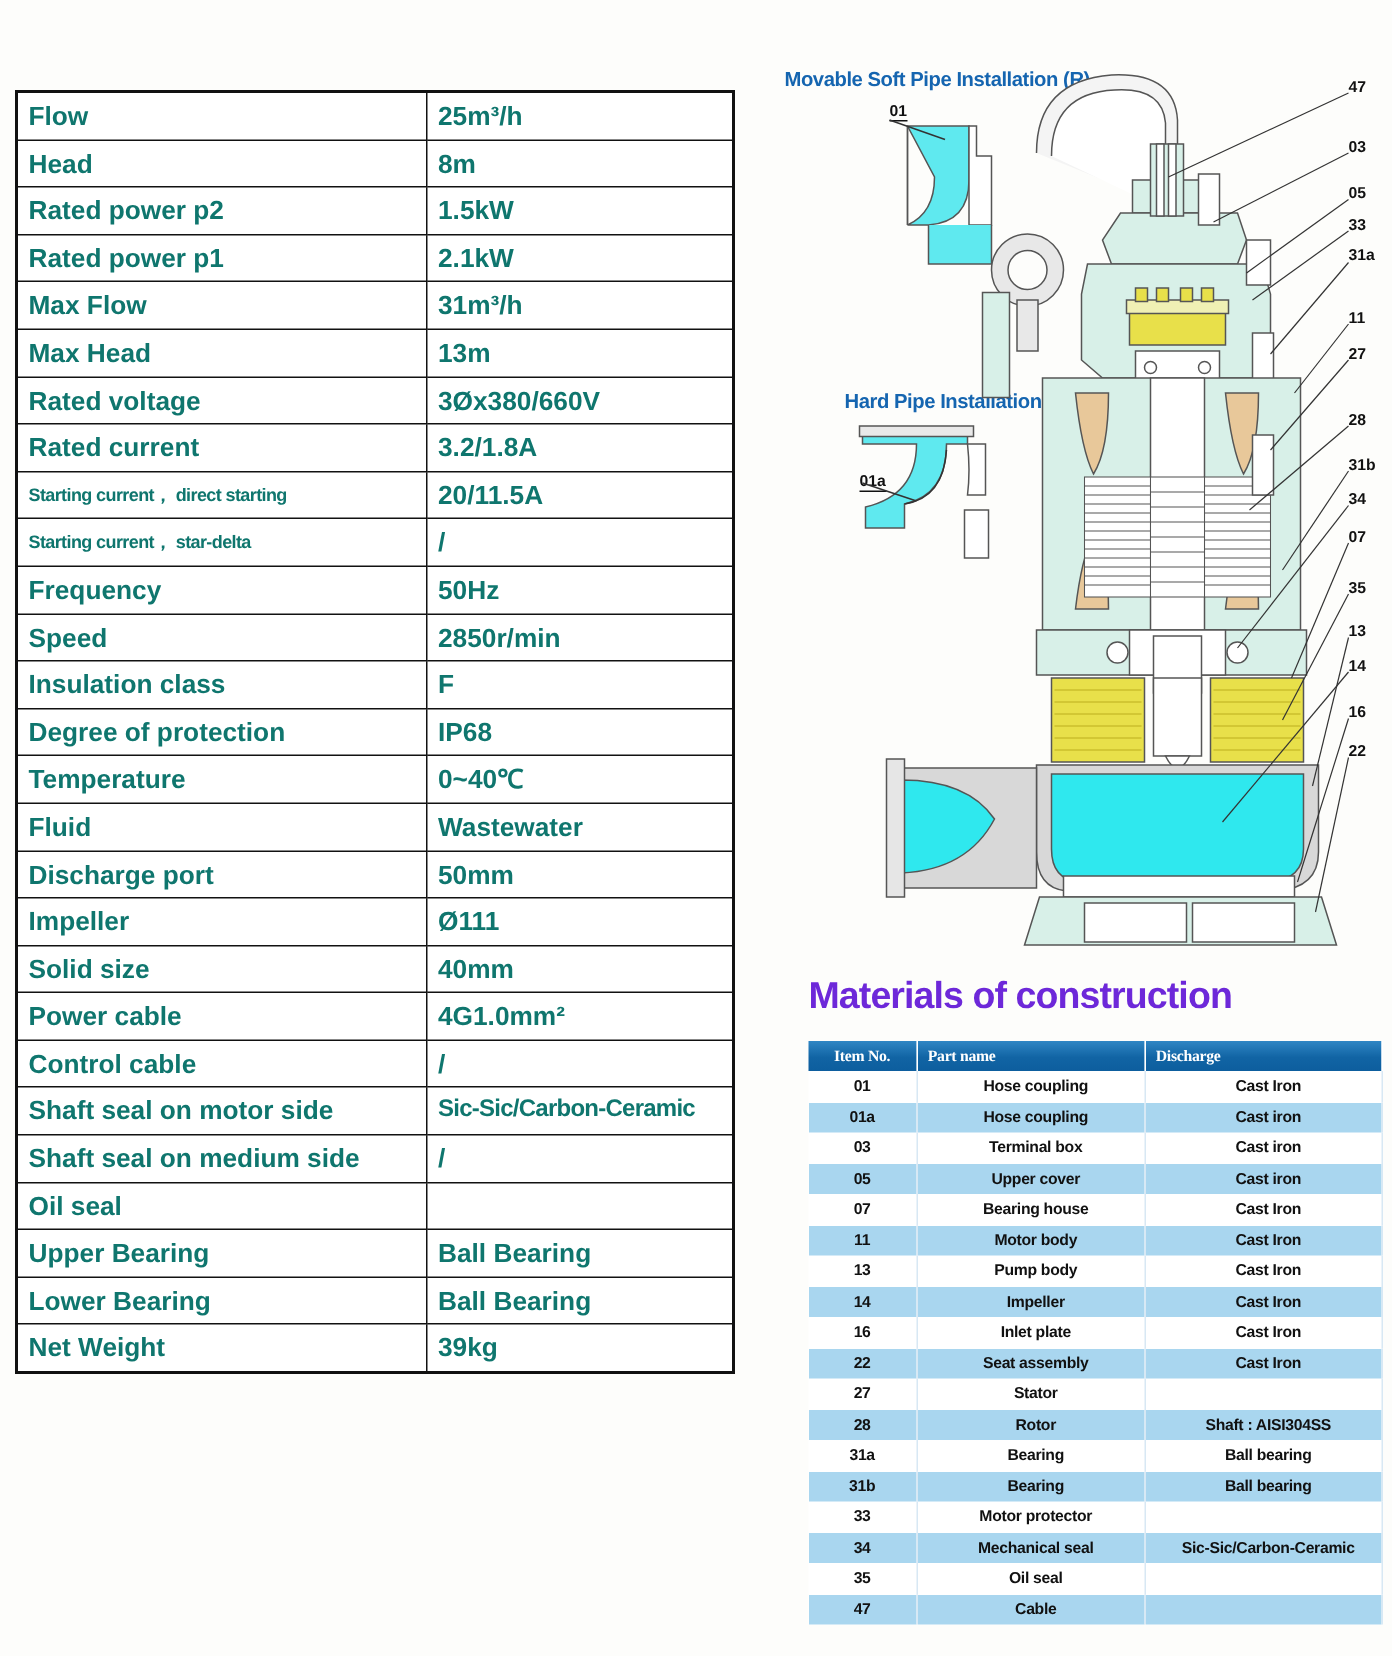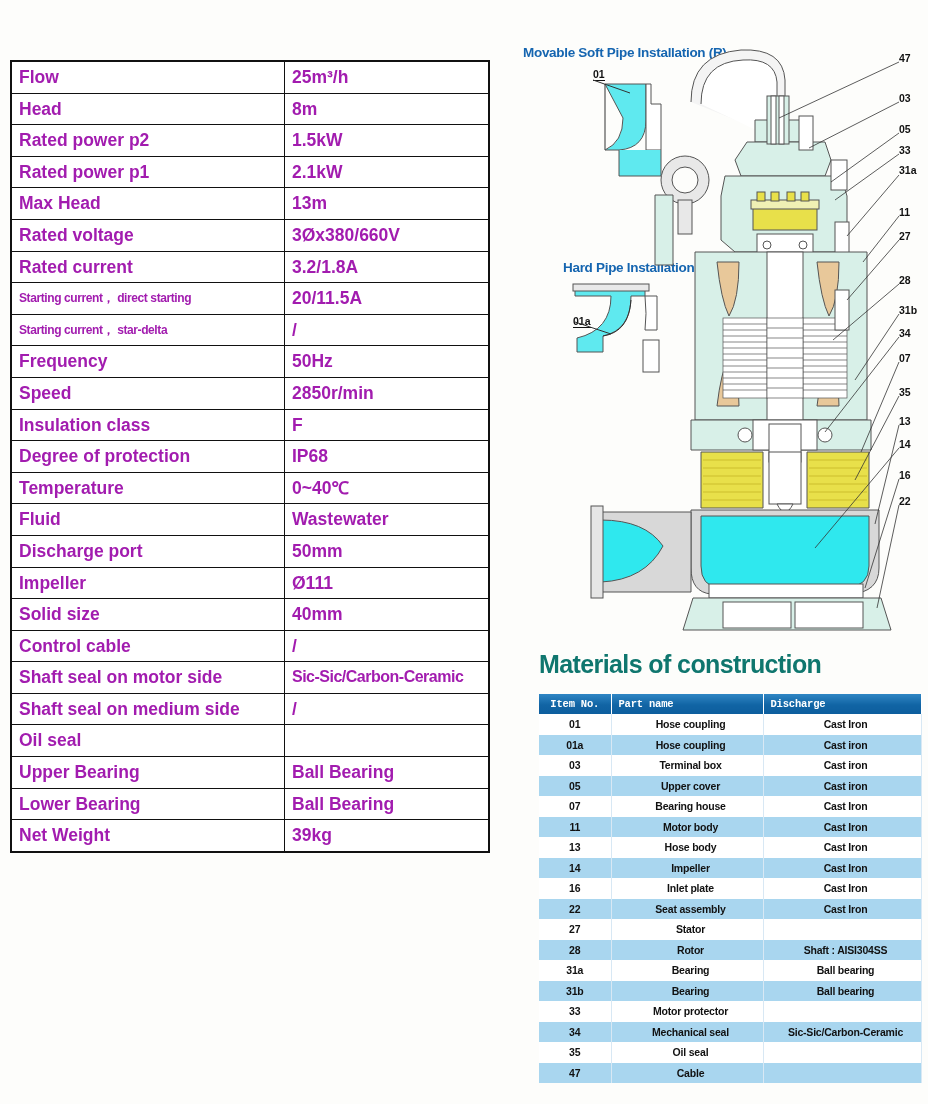--- a/index.html
+++ b/index.html
@@ -28,21 +28,21 @@
     border:2px solid #111;
     background:#fff;
     table-layout:fixed;
   }
   #main-data-table td{
     border:1px solid #111;
     height:30.6px;
     padding:0 0 0 7px;
     font-size:17.5px;
     font-weight:bold;
-    color:#a21caf;
+    color:#0f766e;
     white-space:nowrap;
     overflow:hidden;
     line-height:30.6px;
     font-family:"Liberation Sans", sans-serif;
   }
   #main-data-table td.k{width:265px;}
   #main-data-table td.v{width:196px;}
   #main-data-table td.k.tight{font-size:12px;letter-spacing:-0.4px;}
   #main-data-table td.v.tight{font-size:16px;letter-spacing:-0.5px;}
 
@@ -69,41 +69,41 @@
     border-bottom:1px solid #111;
     padding-bottom:0px;
     font-family:"Liberation Sans", sans-serif;
   }
   #diagram-svg{position:absolute;left:0;top:0;}
 
   
   #materials-section{position:absolute;left:525px;top:650px;width:403px;height:454px;}
   #materials-title{
     position:absolute;left:14px;top:0px;
-    font-size:25px;font-weight:bold;color:#0f766e;
+    font-size:25px;font-weight:bold;color:#6d28d9;
     letter-spacing:-0.6px;
     font-family:"Liberation Sans", sans-serif;
   }
   #materials-table{
     position:absolute;left:14px;top:44px;width:382px;
     border-collapse:collapse;
     table-layout:fixed;
     background:#fff;
   }
   #materials-table th{
     background:linear-gradient(to bottom,#2f86c4 0%,#1164a4 55%,#0d5e9e 100%);
     color:#fff;
     font-size:10.5px;
     font-weight:bold;
     text-align:left;
     height:20px;
     padding:0 0 0 7px;
     border-right:1px solid #fff;
     letter-spacing:-0.2px;
-    font-family:Liberation Mono, monospace;
+    font-family:Liberation Serif, serif;
   }
   #materials-table th.c{text-align:center;padding-left:0;}
   #materials-table td{
     font-size:10.5px;
     font-weight:bold;
     color:#111;
     height:20.5px;
     padding:0 0 0 7px;
     border-right:1px solid #d8e8f4;
     letter-spacing:-0.2px;
@@ -135,20 +135,24 @@
         </tr>
         <tr>
           <td class="k">Rated power p2</td>
           <td class="v">1.5kW</td>
         </tr>
         <tr>
           <td class="k">Rated power p1</td>
           <td class="v">2.1kW</td>
         </tr>
         <tr>
+          <td class="k">Max Flow</td>
+          <td class="v">31m³/h</td>
+        </tr>
+        <tr>
           <td class="k">Max Head</td>
           <td class="v">13m</td>
         </tr>
         <tr>
           <td class="k">Rated voltage</td>
           <td class="v">3Øx380/660V</td>
         </tr>
         <tr>
           <td class="k">Rated current</td>
           <td class="v">3.2/1.8A</td>
@@ -189,20 +193,24 @@
           <td class="k">Discharge port</td>
           <td class="v">50mm</td>
         </tr>
         <tr>
           <td class="k">Impeller</td>
           <td class="v">Ø111</td>
         </tr>
         <tr>
           <td class="k">Solid size</td>
           <td class="v">40mm</td>
+        </tr>
+        <tr>
+          <td class="k">Power cable</td>
+          <td class="v">4G1.0mm²</td>
         </tr>
         <tr>
           <td class="k">Control cable</td>
           <td class="v">/</td>
         </tr>
         <tr>
           <td class="k">Shaft seal on motor side</td>
           <td class="v tight">Sic-Sic/Carbon-Ceramic</td>
         </tr>
         <tr>
@@ -459,21 +467,21 @@
           <td>Bearing house</td>
           <td>Cast Iron</td>
         </tr>
         <tr class="even">
           <td class="c">11</td>
           <td>Motor body</td>
           <td>Cast Iron</td>
         </tr>
         <tr class="odd">
           <td class="c">13</td>
-          <td>Hose body</td>
+          <td>Pump body</td>
           <td>Cast Iron</td>
         </tr>
         <tr class="even">
           <td class="c">14</td>
           <td>Impeller</td>
           <td>Cast Iron</td>
         </tr>
         <tr class="odd">
           <td class="c">16</td>
           <td>Inlet plate</td>

